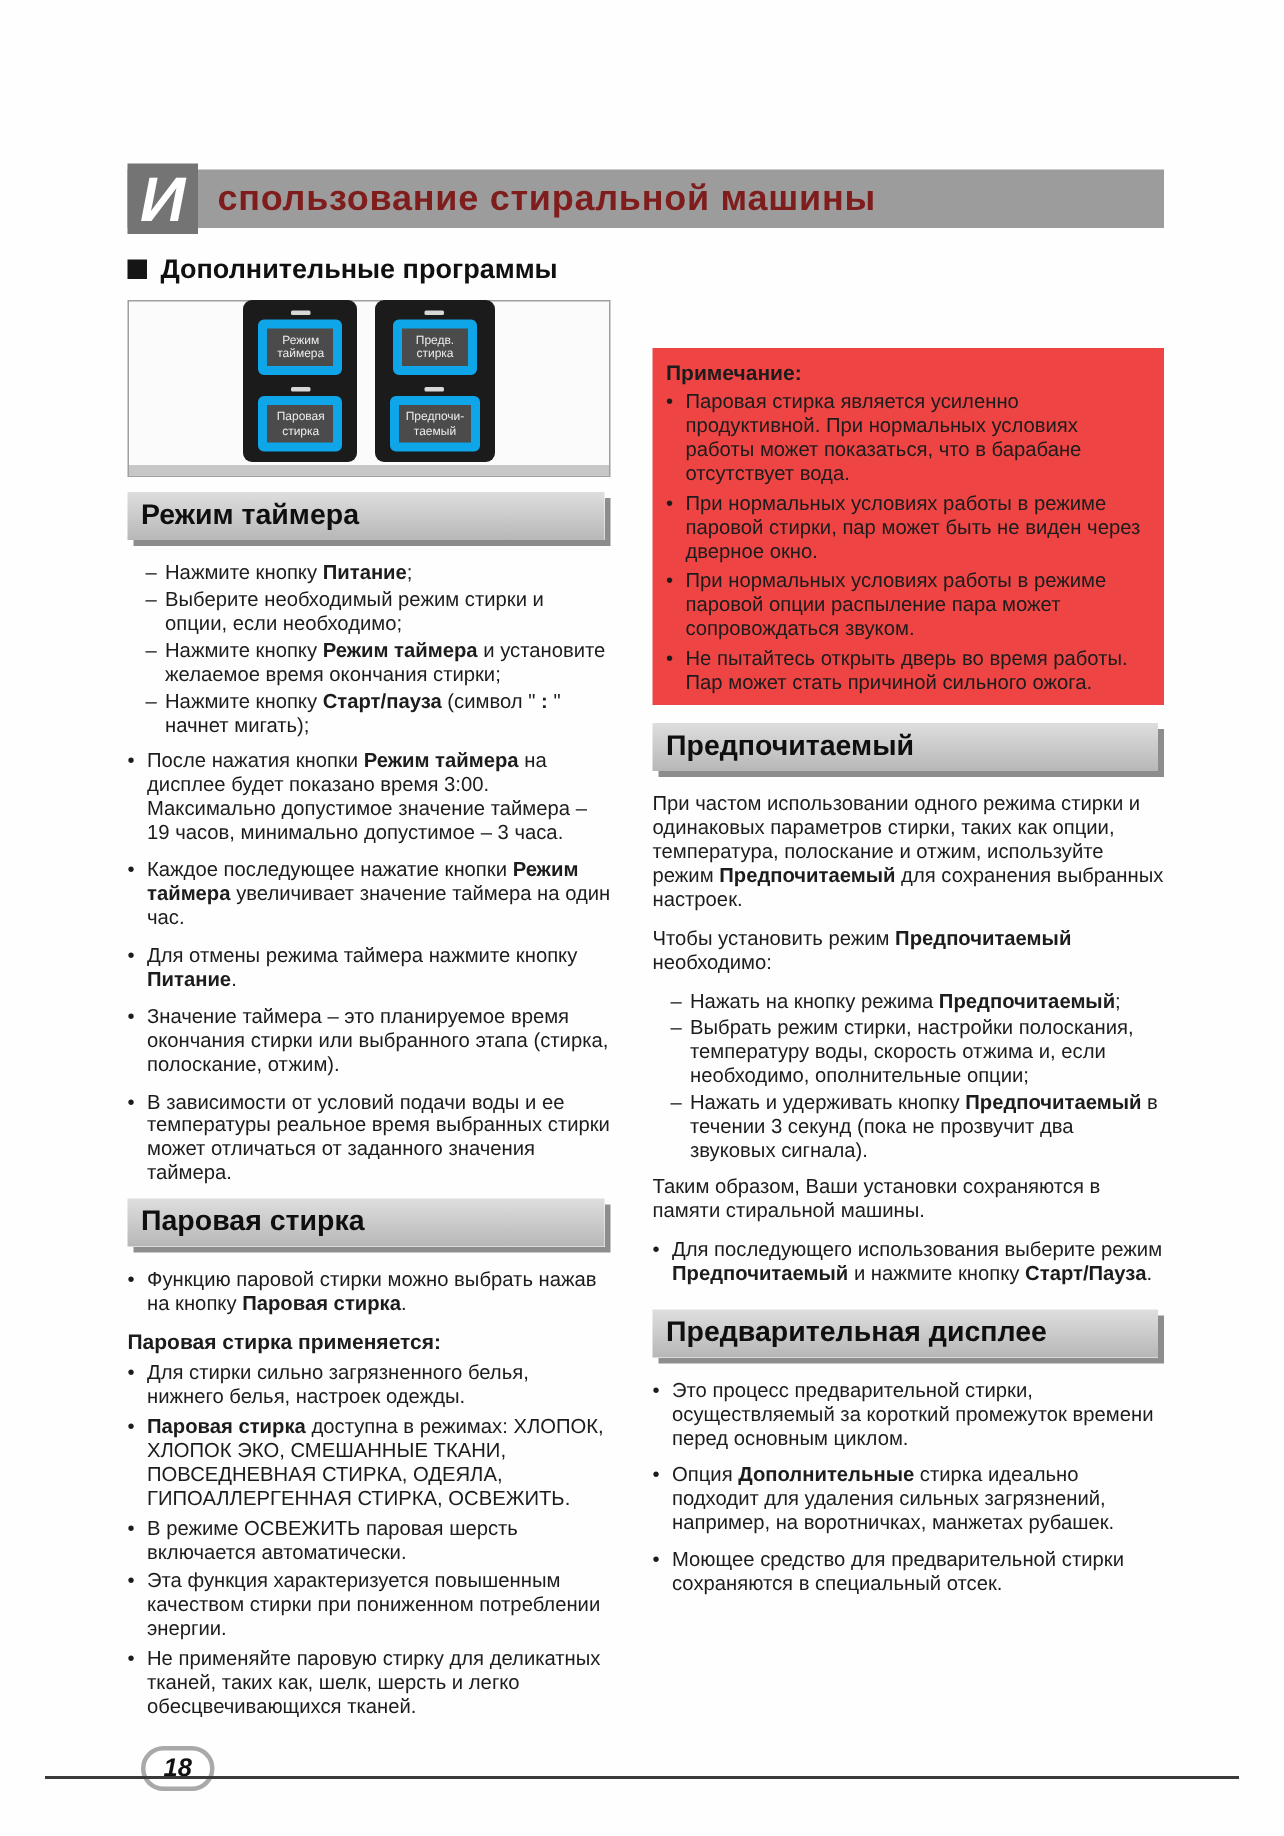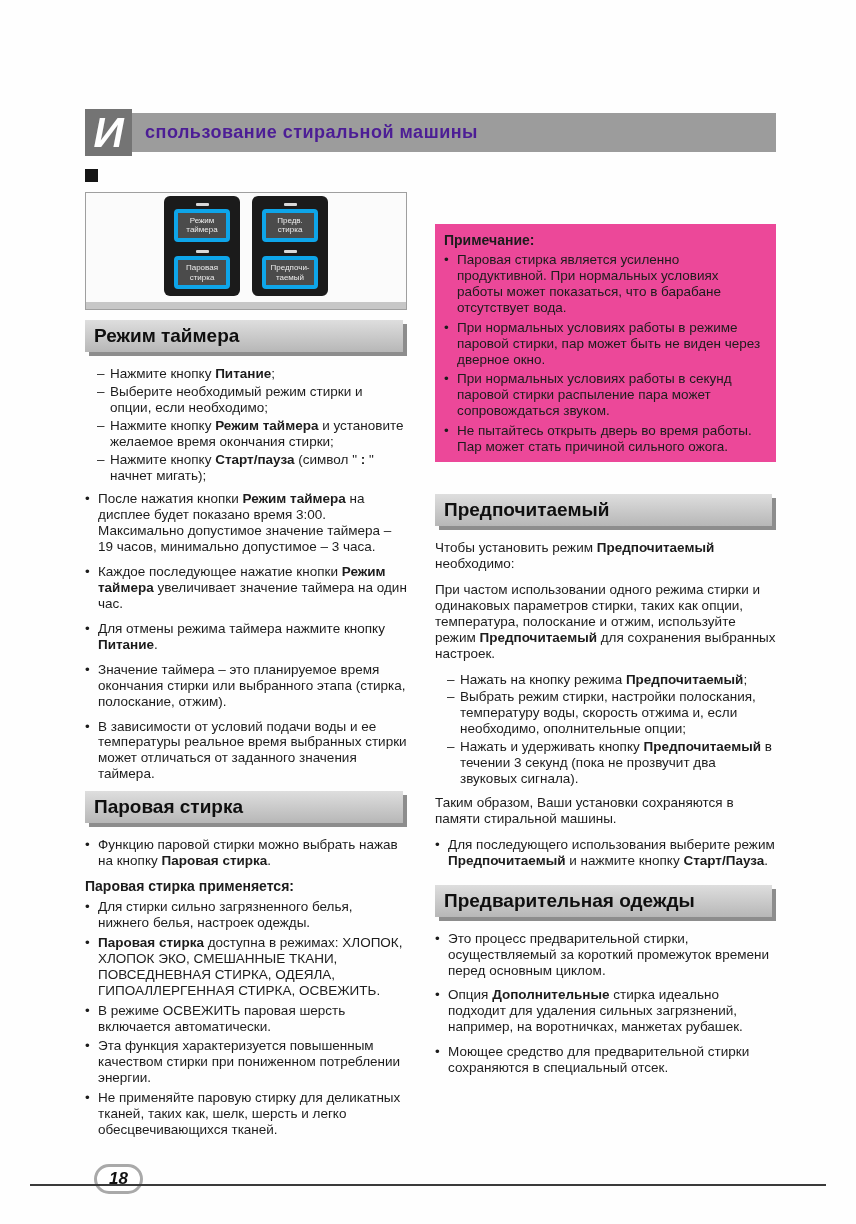--- a/index.html
+++ b/index.html
@@ -11,21 +11,21 @@
   }
   .content { position:absolute; left:85px; top:0; width:691px; }
 
   
   .title-bar { margin-top:113px; height:39px; background:#9c9c9c; position:relative; display:flex; align-items:center; }
   .initial-box {
     position:absolute; left:0; top:-4px; width:47px; height:47px; background:#747474;
     color:#ffffff; display:flex; align-items:center; justify-content:center;
     font-size:42px; font-weight:bold; font-style:italic; line-height:1;
   }
-  .chapter-title { margin-left:60px; font-size:18px; font-weight:bold; letter-spacing:.5px; color:#4c1d95; }
+  .chapter-title { margin-left:60px; font-size:24px; font-weight:bold; letter-spacing:.5px; color:#7f1d1d; }
 
   
   .subsection { margin-top:17px; display:flex; align-items:center; font-size:18px; font-weight:bold; color:#101010; }
   .sq { width:13px; height:13px; background:#151515; display:inline-block; margin-right:9px; flex:none; }
 
   
   .columns { display:flex; margin-top:10px; align-items:flex-start; }
   .col.left  { width:322px; flex:none; }
   .col.right { width:341px; flex:none; margin-left:28px; padding-top:32px; }
 
@@ -33,21 +33,21 @@
   .panel-figure {
     height:118px; border:1px solid #9f9f9f; background:#fbfbfb;
     display:flex; align-items:center; justify-content:center; gap:12px;
     position:relative; padding-bottom:10px;
   }
   .panel-figure::after { content:""; position:absolute; left:0; right:0; bottom:0; height:7px; background:#c7c7c7; }
   .pgroup { background:#1b1b1b; border-radius:6px; padding:7px 10px; display:flex; flex-direction:column; gap:8px; }
   .pbtn { display:flex; flex-direction:column; align-items:center; }
   .led { width:13px; height:3px; background:#d8d8d8; border-radius:1px; margin-bottom:3px; }
   .plabel {
-    background:#4b4b4b; border:4px solid #0ea5e9; border-radius:4px; color:#ececec;
+    background:#4b4b4b; border:6px solid #0ea5e9; border-radius:4px; color:#ececec;
     font-size:8px; line-height:1.2; text-align:center; padding:3px 4px; min-width:56px; white-space:pre-line;
   }
 
   
   .sec-header {
     font-size:19px; font-weight:bold; color:#0f0f0f;
     background:linear-gradient(180deg,#dedede,#b7b7b7);
     padding:5px 10px 5px 9px; box-shadow:4px 4px 0 #8d8d8d;
     margin:0 4px 14px 0;
   }
@@ -59,21 +59,21 @@
   .li { display:flex; font-size:13.5px; line-height:1.18; }
   .li .marker { flex:none; width:13px; }
   .list.steps { padding-left:12px; margin-bottom:8px; }
   .list.steps .li { margin-bottom:2px; }
   .list.bullets .li { margin-bottom:9px; }
   .list.tight .li { margin-bottom:4px; }
   .para { font-size:13.5px; line-height:1.18; margin-bottom:10px; }
   .bold-line { font-size:14px; font-weight:bold; margin:2px 0 5px; }
 
   
-  .note-box { background:#ec4899; padding:8px 9px 7px 9px; margin-bottom:32px; }
+  .note-box { background:#ef4444; padding:8px 9px 7px 9px; margin-bottom:12px; }
   .note-title { font-weight:bold; font-size:14px; margin-bottom:4px; }
   .note-box .li { font-size:13.5px; }
   .note-box .li:last-child { margin-bottom:0; }
 
   
   .page-num {
     position:absolute; left:94px; top:1164px; background:#fff;
     border:3px solid #a9a9a9; border-radius:16px; padding:2px 12px;
     font-weight:bold; font-style:italic; font-size:17px; color:#111;
   }
@@ -86,20 +86,21 @@
 <div class="page">
   <div class="content">
 
     <header class="title-bar">
       <span class="initial-box">И</span>
       <h1 class="chapter-title">спользование стиральной машины</h1>
     </header>
 
     <div class="subsection">
       <span class="sq"></span>
+      <span>Дополнительные программы</span>
     </div>
 
     <div class="columns">
 
       <div class="col left">
 
         <figure class="panel-figure">
           <div class="pgroup">
             <div class="pbtn">
               <span class="led"></span>
@@ -209,32 +210,32 @@
               <div class="li">
                 <span class="marker">•</span>
                 <span class="txt">Паровая стирка является усиленно продуктивной. При нормальных условиях работы может показаться, что в барабане отсутствует вода.</span>
               </div>
               <div class="li">
                 <span class="marker">•</span>
                 <span class="txt">При нормальных условиях работы в режиме паровой стирки, пар может быть не виден через дверное окно.</span>
               </div>
               <div class="li">
                 <span class="marker">•</span>
-                <span class="txt">При нормальных условиях работы в секунд паровой стирки распыление пара может сопровождаться звуком.</span>
+                <span class="txt">При нормальных условиях работы в режиме паровой опции распыление пара может сопровождаться звуком.</span>
               </div>
               <div class="li">
                 <span class="marker">•</span>
                 <span class="txt">Не пытайтесь открыть дверь во время работы. Пар может стать причиной сильного ожога.</span>
               </div>
             </div>
         </aside>
 
         <h2 class="sec-header">Предпочитаемый</h2>
+        <p class="para">При частом использовании одного режима стирки и одинаковых параметров стирки, таких как опции, температура, полоскание и отжим, используйте режим <b>Предпочитаемый</b> для сохранения выбранных настроек.</p>
         <p class="para">Чтобы установить режим <b>Предпочитаемый</b> необходимо:</p>
-        <p class="para">При частом использовании одного режима стирки и одинаковых параметров стирки, таких как опции, температура, полоскание и отжим, используйте режим <b>Предпочитаемый</b> для сохранения выбранных настроек.</p>
         <div class="list steps">
             <div class="li">
               <span class="marker">–</span>
               <span class="txt">Нажать на кнопку режима <b>Предпочитаемый</b>;</span>
             </div>
             <div class="li">
               <span class="marker">–</span>
               <span class="txt">Выбрать режим стирки, настройки полоскания, температуру воды, скорость отжима и, если необходимо, ополнительные опции;</span>
             </div>
             <div class="li">
@@ -243,21 +244,21 @@
             </div>
           </div>
         <p class="para">Таким образом, Ваши установки сохраняются в памяти стиральной машины.</p>
         <div class="list bullets">
             <div class="li">
               <span class="marker">•</span>
               <span class="txt">Для последующего использования выберите режим <b>Предпочитаемый</b> и нажмите кнопку <b>Старт/Пауза</b>.</span>
             </div>
           </div>
 
-        <h2 class="sec-header mt16">Предварительная одежды</h2>
+        <h2 class="sec-header mt16">Предварительная дисплее</h2>
         <div class="list bullets">
             <div class="li">
               <span class="marker">•</span>
               <span class="txt">Это процесс предварительной стирки, осуществляемый за короткий промежуток времени перед основным циклом.</span>
             </div>
             <div class="li">
               <span class="marker">•</span>
               <span class="txt">Опция <b>Дополнительные</b> стирка идеально подходит для удаления сильных загрязнений, например, на воротничках, манжетах рубашек.</span>
             </div>
             <div class="li">

